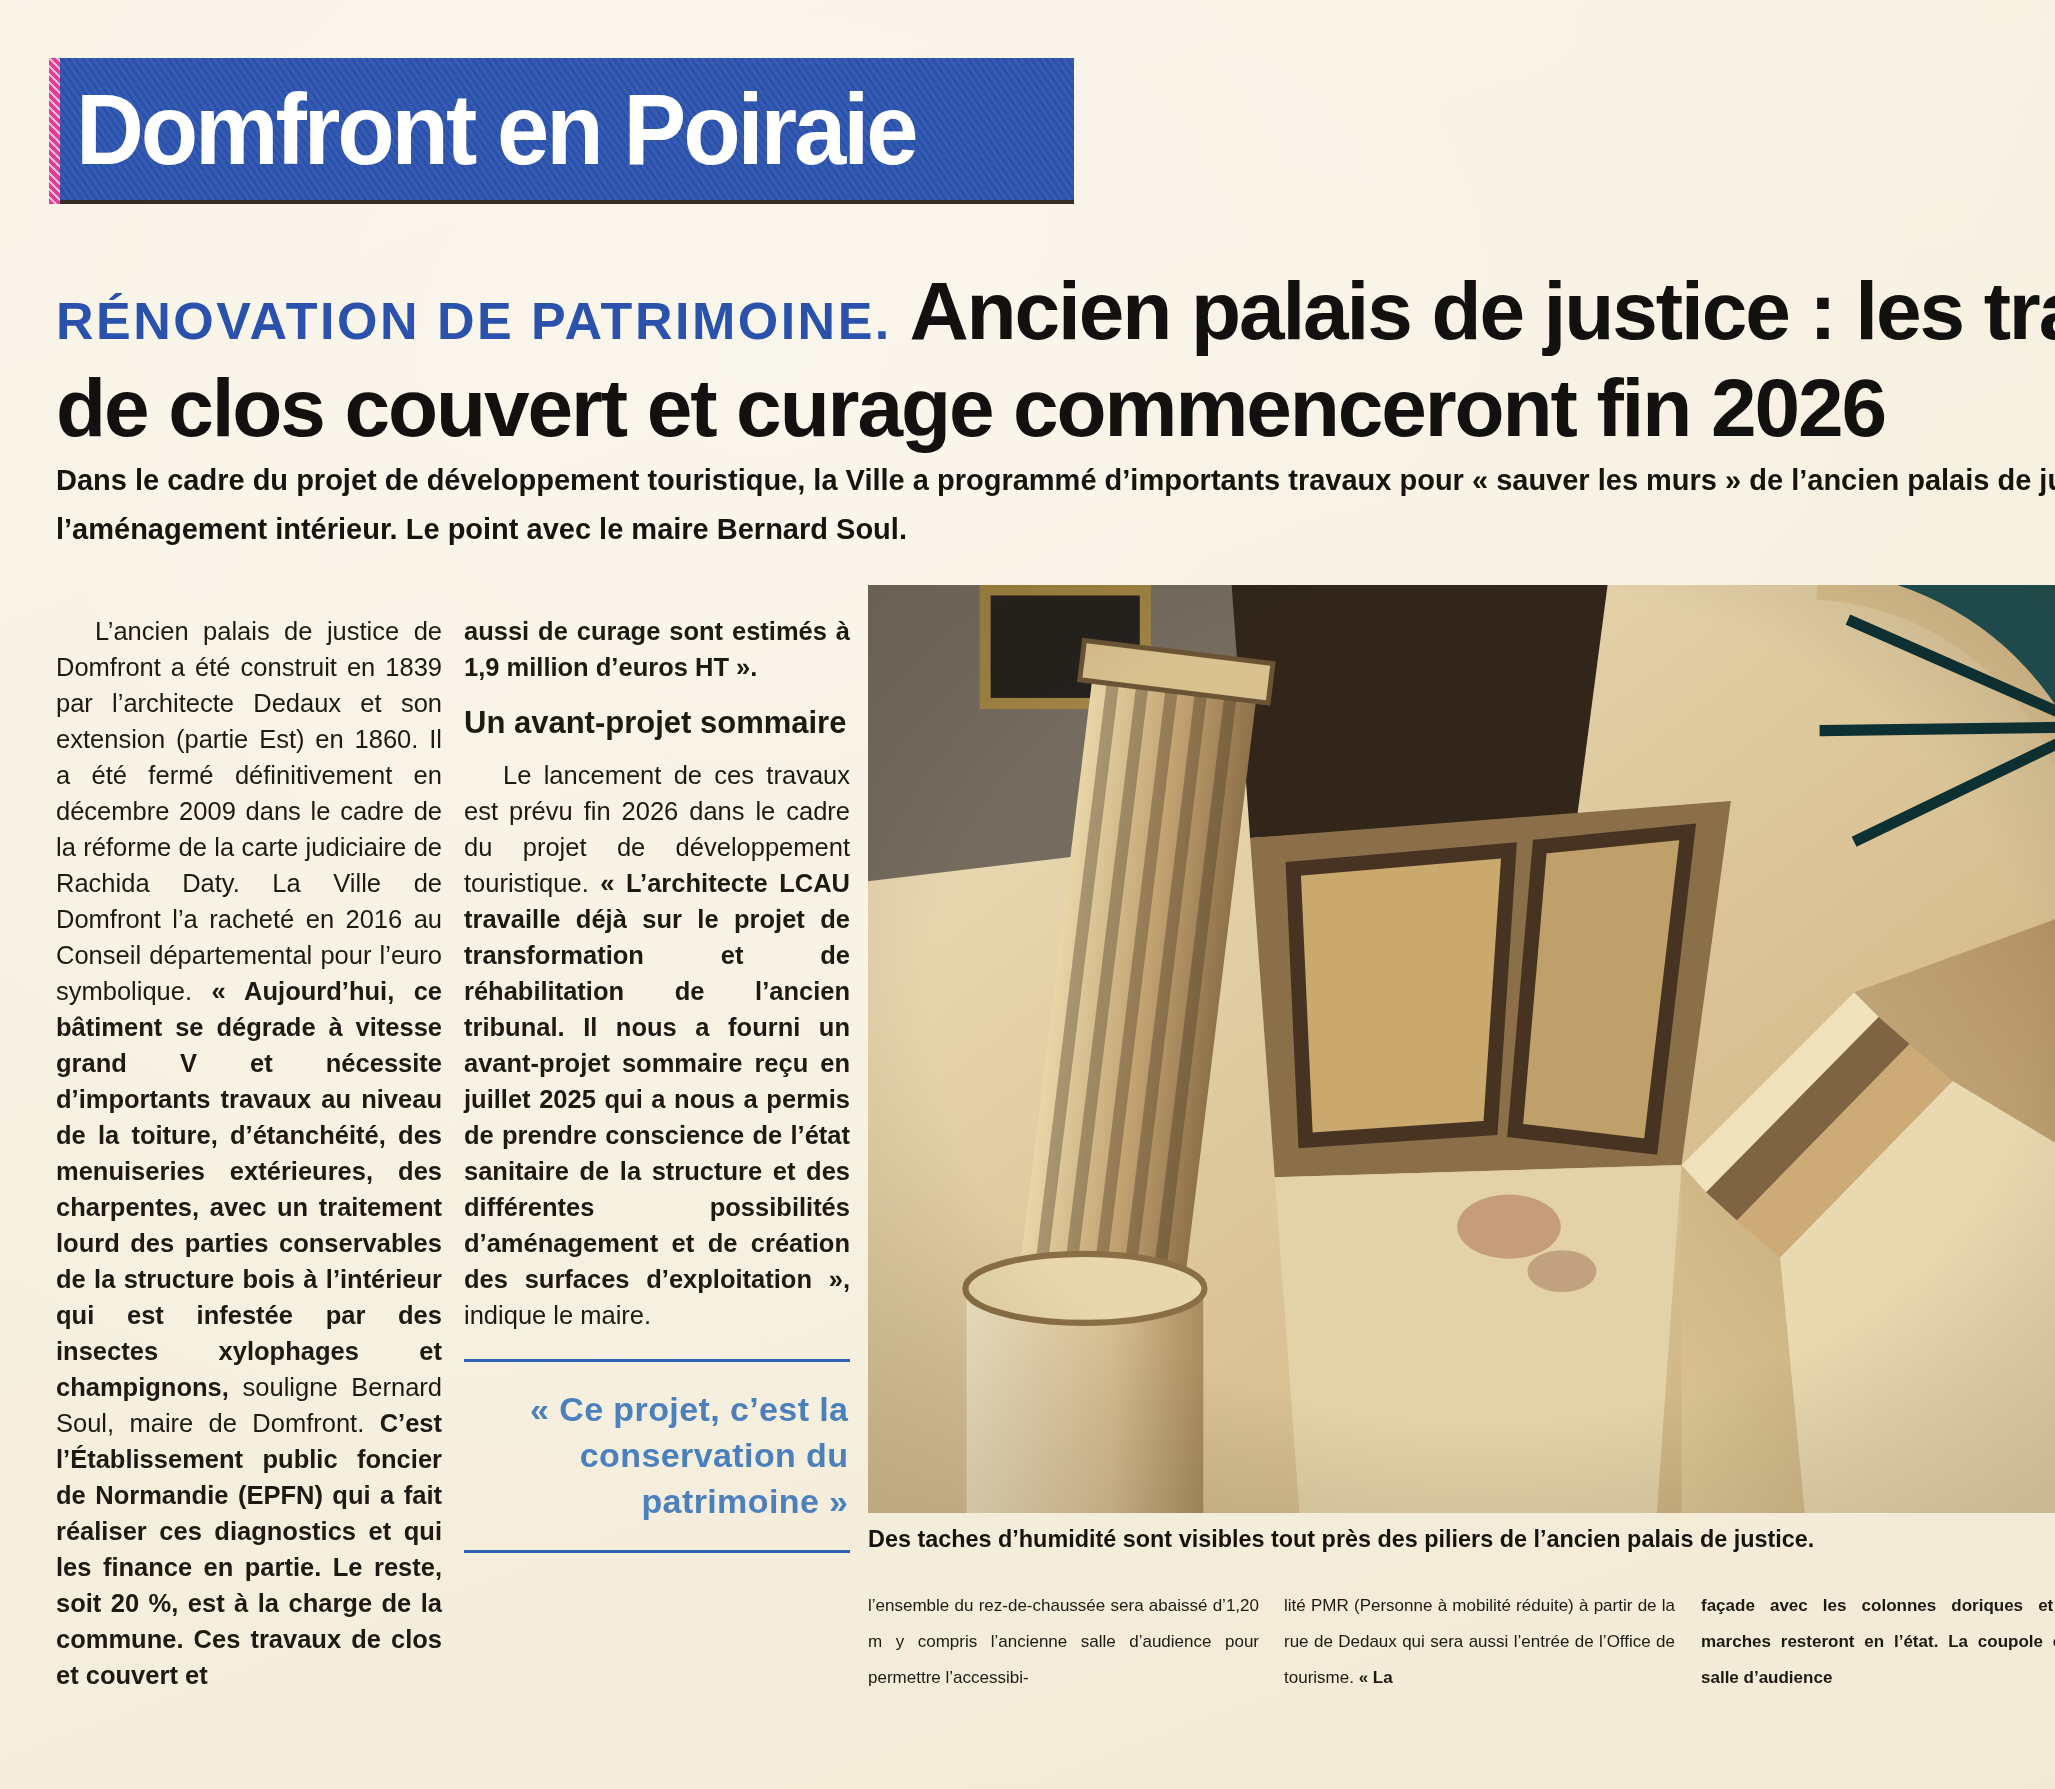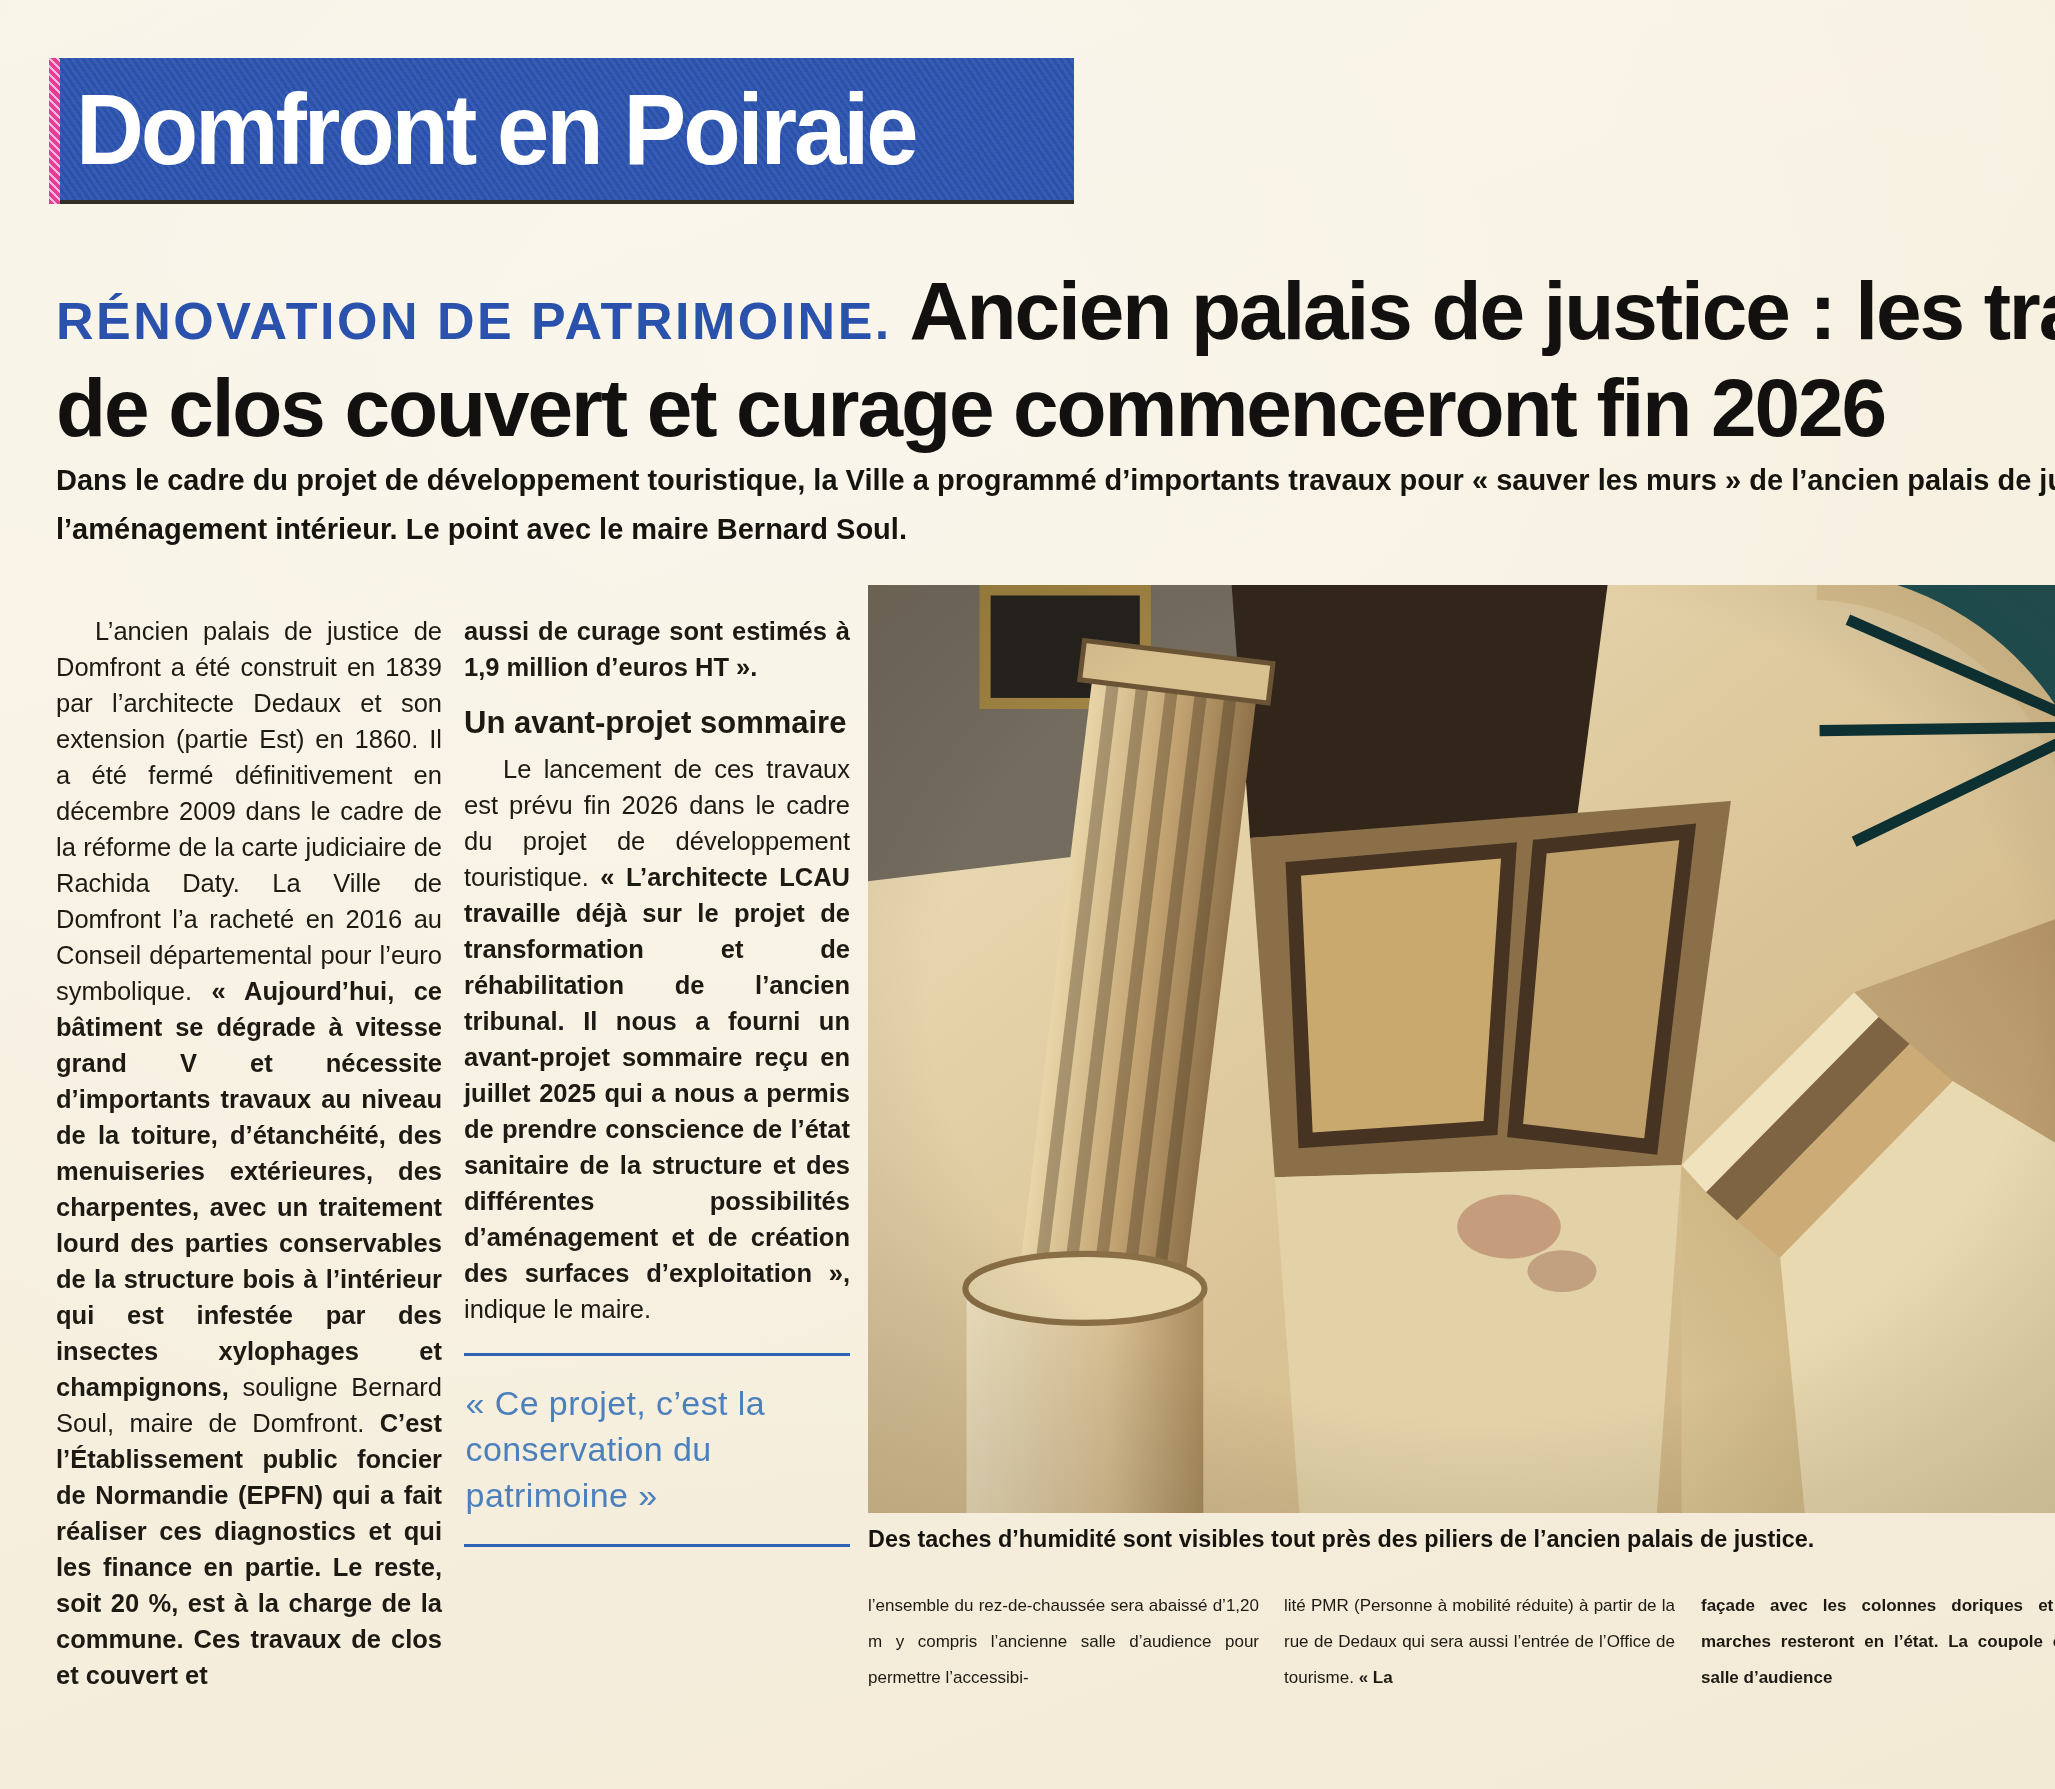--- a/index.html
+++ b/index.html
@@ -47,24 +47,24 @@
   .hl{font-size:82px;font-weight:700;letter-spacing:-2.1px;color:#121110;}
   .hl-line2{margin-top:3.3px;white-space:nowrap;}
   .lede{left:56px;top:456px;width:2457px;font-size:29px;font-weight:700;
     line-height:49px;color:#16140f;}
 
   
   .col{top:613px;width:386px;font-size:25.5px;line-height:36px;text-align:justify;color:#1d1a14;}
   .col p{margin:0;}
   .bp.indent{text-indent:39px;}
   .bq{font-weight:700;}
-  .colhead{font-size:31px;line-height:36px;font-weight:800;margin:20px 0 10px;text-align:left;}
-  .pullquote{margin:26px 0 22px;padding:24px 1.6px 26px;text-align:left;
+  .colhead{font-size:31px;line-height:36px;font-weight:800;margin:20px 0 16px;text-align:left;}
+  .pullquote{margin:26px 0 22px;padding:24px 1.6px 26px;text-align:right;
     border-top:3.7px solid var(--rule-blue);border-bottom:3.7px solid var(--rule-blue);
-    color:var(--quote-blue);font-size:34px;line-height:46px;font-weight:400;letter-spacing:0.4px;}
+    color:var(--quote-blue);font-size:34px;line-height:46px;font-weight:700;letter-spacing:0.4px;}
   .col-1{left:56px;}
   .col-2{left:464px;}
 
   
   .photo{left:868px;top:585px;width:1224px;height:928px;background:#cbb183;
     box-shadow:0 0 0 0.8px rgba(60,48,28,.25) inset;}
   .photo svg{display:block;width:100%;height:100%;}
   .caption{left:868px;top:1526px;width:1224px;font-size:23.4px;font-weight:700;color:#16140f;}
 
   

